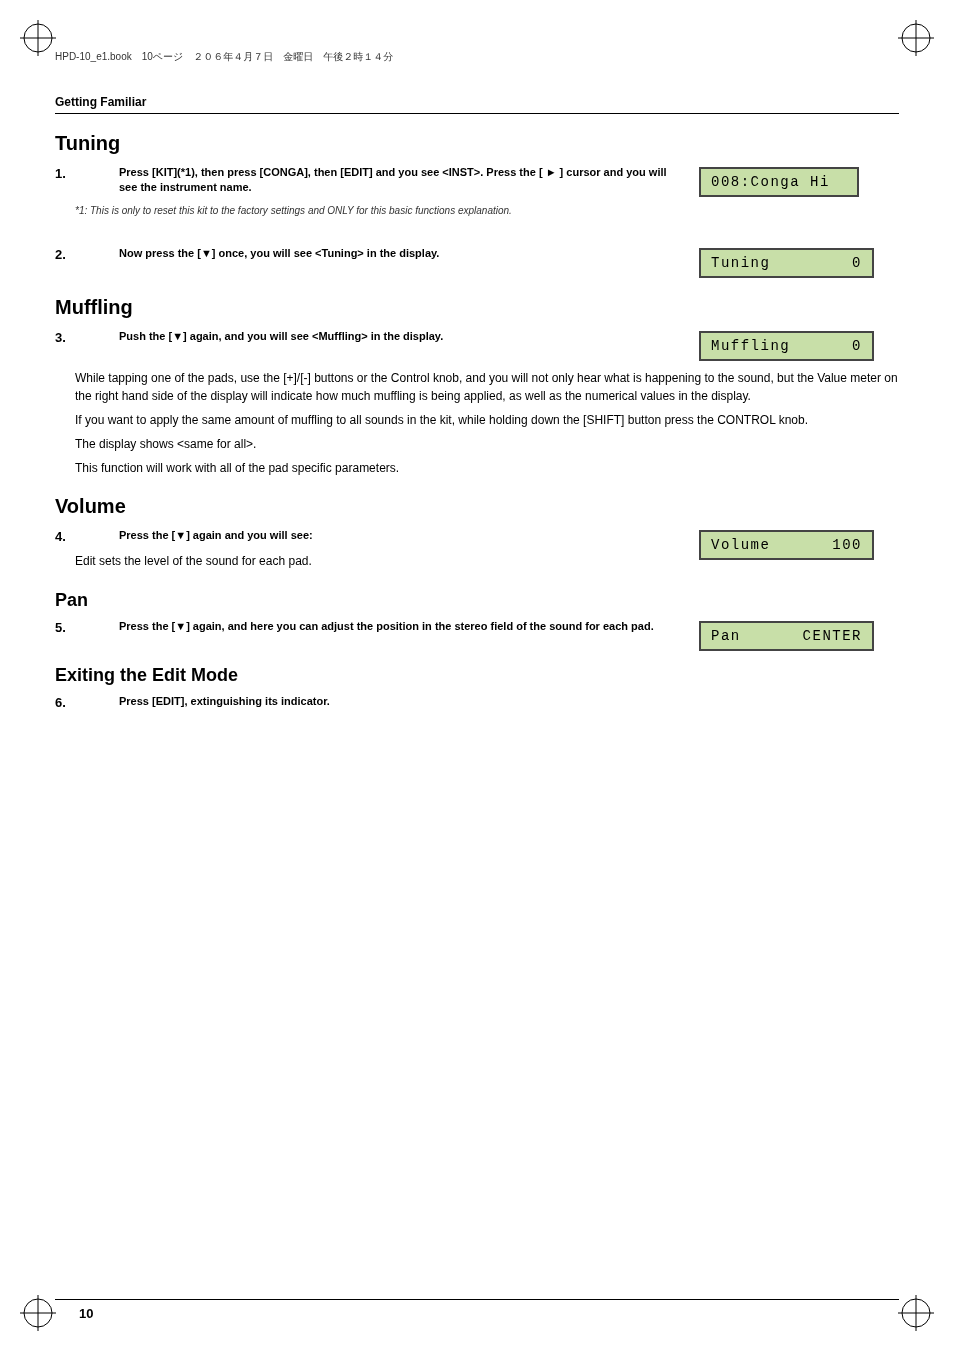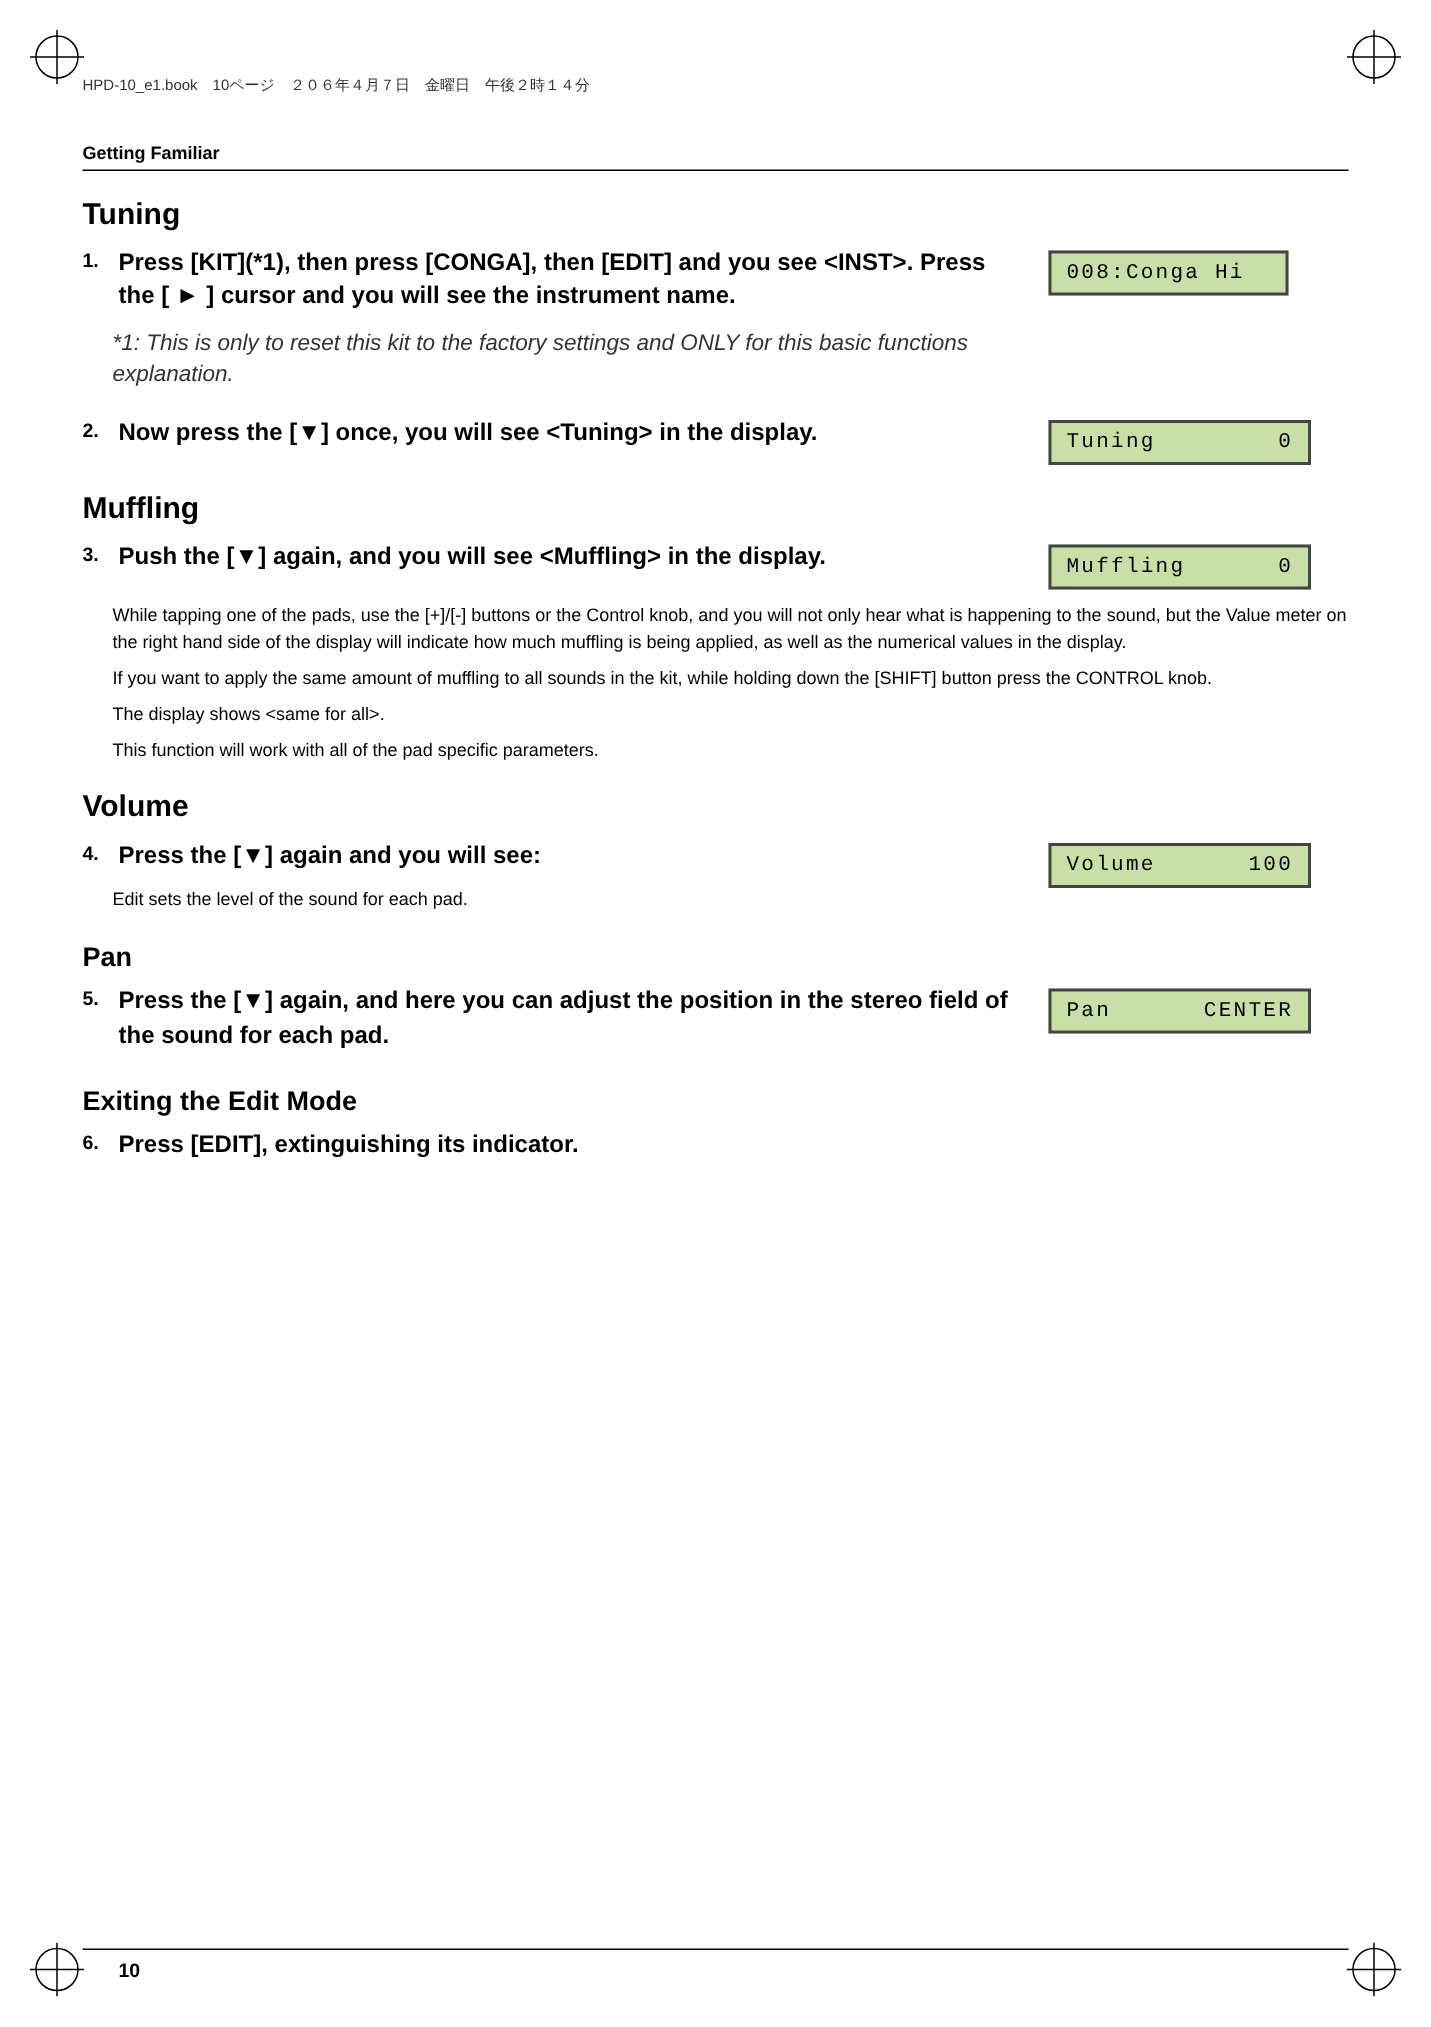--- a/index.html
+++ b/index.html
@@ -98,24 +98,25 @@
 
     .step-number {
       font-weight: bold;
       font-size: 13px;
       min-width: 20px;
       margin-right: 4px;
       margin-top: 1px;
     }
 
     .step-text {
-      font-size: 16px;
+      font-size: 11px;
       font-weight: bold;
       flex: 1;
       line-height: 1.4;
+      margin-left: 40px;
     }
 
     
     .display-box {
       background: #d4e8c8;
       border: 2px solid #555;
       font-family: 'Courier New', Courier, monospace;
       font-size: 15px;
       color: #000;
       padding: 4px 8px;
@@ -139,24 +140,24 @@
 
     .display-area {
       display: flex;
       align-items: center;
       padding-top: 2px;
       min-width: 200px;
     }
 
     
     .footnote {
-      font-size: 15px;
+      font-size: 10px;
       color: #333;
       margin-left: 20px;
-      margin-bottom: 10px;
+      margin-bottom: 20px;
       font-style: italic;
       line-height: 1.4;
     }
 
     
     .body-text {
       font-size: 12px;
       color: #000;
       margin-left: 20px;
       margin-bottom: 6px;

